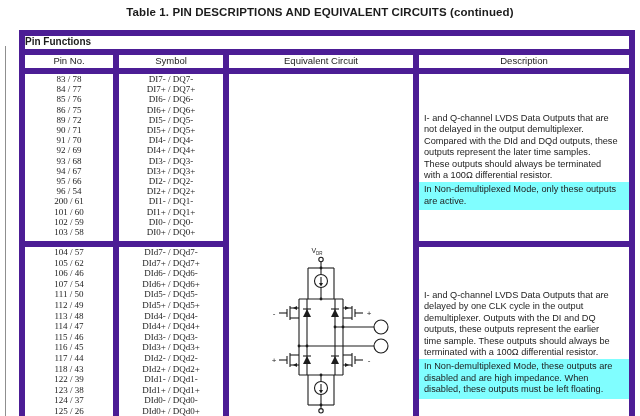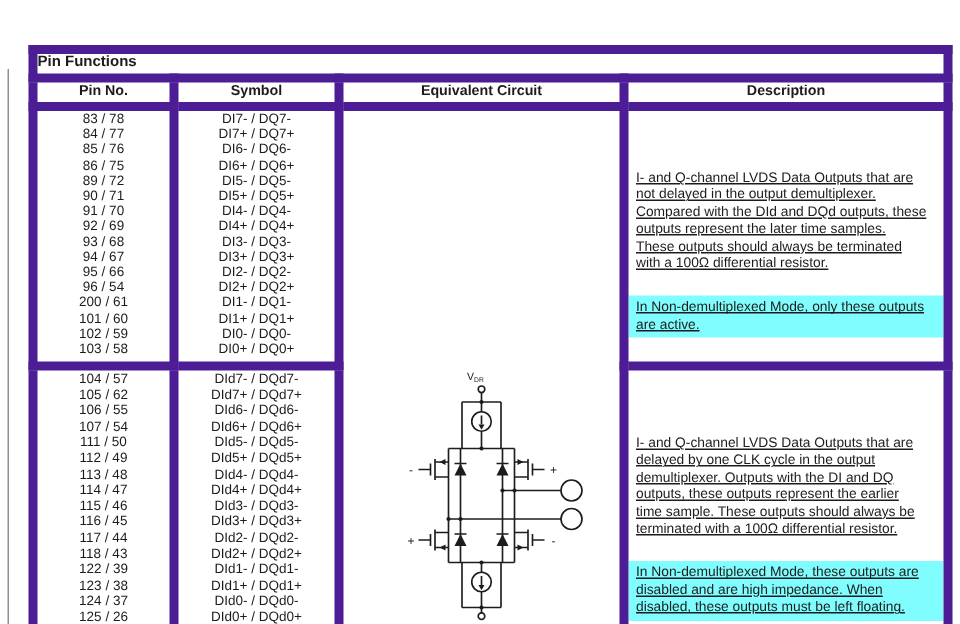--- a/index.html
+++ b/index.html
@@ -12,45 +12,46 @@
     position:absolute;top:6px;left:0;width:640px;text-align:center;
     font-size:11.5px;font-weight:bold;letter-spacing:0.1px;
   }
   table.pintable{
     position:absolute;left:19px;top:30px;width:610px;
     border-collapse:collapse;table-layout:fixed;
     border:2px solid #262626;
   }
   table.pintable td{border:6px solid #4c1d95;padding:0;vertical-align:top;}
   td.section{font-weight:bold;font-size:10px;padding:2px 0 1px 5px;height:13px;}
-  td.colhead{font-weight:bold;font-size:9.5px;text-align:center;padding:2px 0 1px 0;height:13px;}
-  td.pins{text-align:center;font-size:9px;}
+  td.colhead{font-weight:normal;font-size:9.5px;text-align:center;padding:2px 0 1px 0;height:13px;}
+  td.pins{text-align:center;font-size:9px;font-family:Liberation Serif, serif;}
   .pin-line{line-height:10.2px;}
   .pad-g1{padding-top:2px;}
   .pad-g2 .pin-line{line-height:10.6px;}
   .pad-g2{padding-top:6px;margin-left:44px;}
   td.g1{height:167px;}
   td.g2{height:176px;}
   td.g3{height:30px;}
   td.circuit-cell{position:relative;}
   .circuit-svg{position:absolute;left:0;top:168px;}
   td.desc{font-size:9.2px;overflow:hidden;}
   .desc-pad-g1{padding-top:39px;}
   .desc-pad-g2{padding-top:43px;}
-  .desc-line{line-height:11.4px;white-space:nowrap;padding-left:5px;text-decoration:underline;}
-  .hl{background:#80feff;padding:2px 0 3px 0;margin-top:16px;}
+  .desc-line{line-height:11.4px;white-space:nowrap;padding-left:5px;}
+  .hl{background:#80feff;padding:2px 0 3px 0;margin-top:1px;}
   .hl .desc-line{background:transparent;}
   svg text{font-family:"Liberation Sans",sans-serif;fill:#1c1c1c;}
 </style>
 </head>
 <body>
 
 <div class="page">
   <div class="page-edge"></div>
 
+  <div class="title">Table 1. PIN DESCRIPTIONS AND EQUIVALENT CIRCUITS (continued)</div>
 
   <table class="pintable">
     <colgroup>
       <col style="width:94px">
         <col style="width:110px">
         <col style="width:190px">
         <col style="width:216px">
     </colgroup>
     <tbody>
         <tr>
@@ -237,21 +238,21 @@
                 <div class="desc-line">are active.</div>
               </div>
         </div>
       </td>
     </tr>
 
     <tr>
       <td class="pins g2 pad-g2">
             <div class="pin-line">104 / 57</div>
             <div class="pin-line">105 / 62</div>
-            <div class="pin-line">106 / 55</div>
+            <div class="pin-line">106 / 46</div>
             <div class="pin-line">107 / 54</div>
             <div class="pin-line">111 / 50</div>
             <div class="pin-line">112 / 49</div>
             <div class="pin-line">113 / 48</div>
             <div class="pin-line">114 / 47</div>
             <div class="pin-line">115 / 46</div>
             <div class="pin-line">116 / 45</div>
             <div class="pin-line">117 / 44</div>
             <div class="pin-line">118 / 43</div>
             <div class="pin-line">122 / 39</div>

